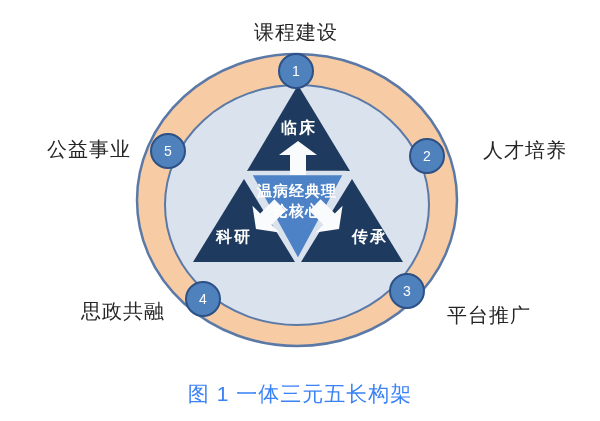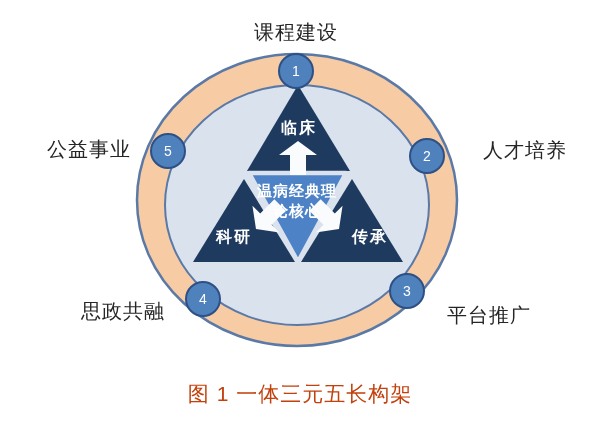--- a/index.html
+++ b/index.html
@@ -39,21 +39,21 @@
     font-size: 14px;
     fill: #ffffff;
   }
   .caption {
     position: absolute;
     left: 0;
     top: 380px;
     width: 600px;
     text-align: center;
     font-size: 21px;
-    color: #c2410c;
+    color: #3b82f6;
     letter-spacing: 1px;
   }
 </style>
 </head>
 <body>
 
 <div class="stage">
   <svg width="600" height="421" viewBox="0 0 600 421">
 
     <ellipse cx="297" cy="200" rx="160" ry="146" stroke="#5b79a6" stroke-width="2.5" fill="#f7cba3"></ellipse>

